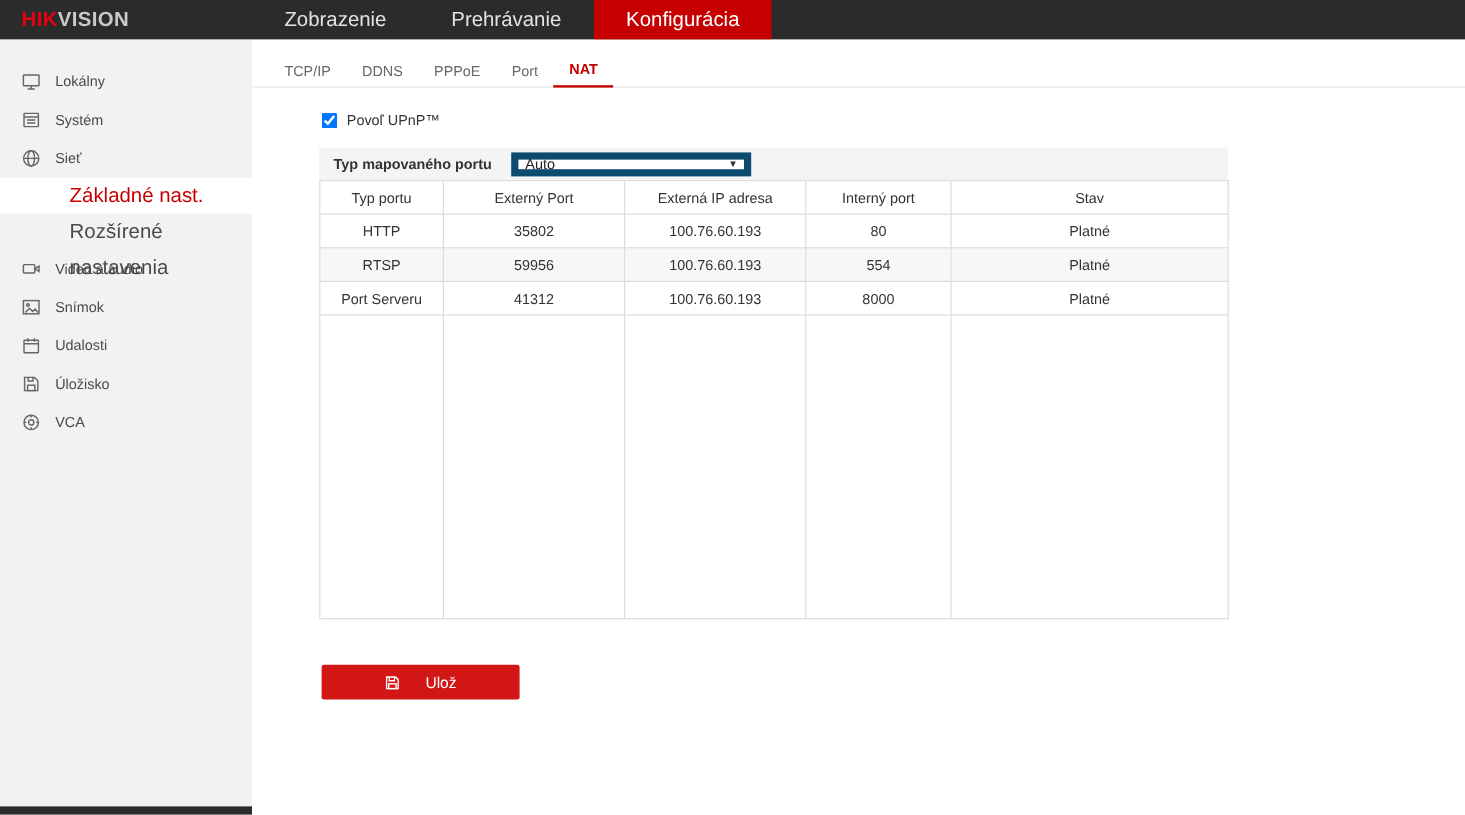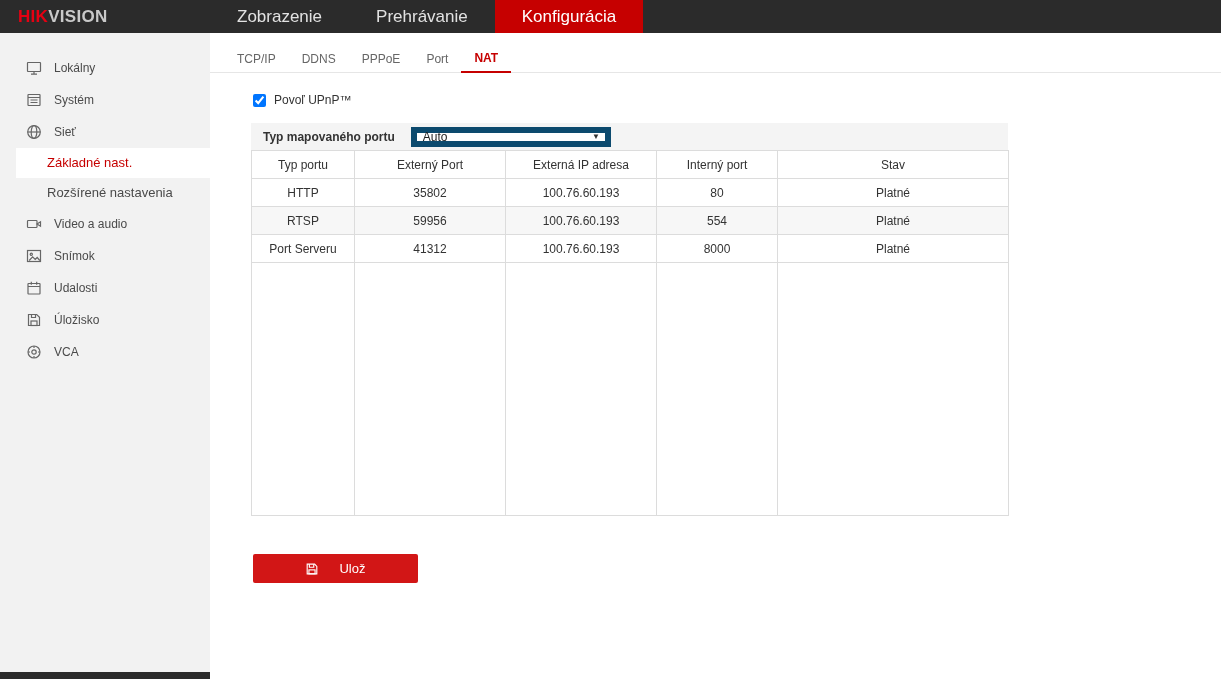--- a/index.html
+++ b/index.html
@@ -31,28 +31,28 @@
   .nav-item.active { background: var(--accent, #c60000); color: #fff; }
 
   
   .layout { display: flex; height: 646px; }
   .sidebar {
     width: 210px; background: var(--sidebar-bg, #f2f2f2);
     position: relative; padding-top: 19px; flex: none;
   }
   .side-item {
     display: flex; align-items: center; height: 32px;
-    padding-left: 26px; gap: 12px; font-size: 12px; color: #4a4a4a;
+    padding-left: 18px; gap: 12px; font-size: 12px; color: #4a4a4a;
     cursor: pointer;
   }
   .side-icon { width: 16px; height: 16px; display: inline-flex; flex: none; }
   .side-icon svg { width: 16px; height: 16px; stroke: #666; fill: none; stroke-width: 1.2; }
   .side-sub {
-    height: 30px; line-height: 30px; padding-left: 31px;
-    font-size: 13px; color: #4a4a4a; cursor: pointer; margin-left: 16px;
+    height: 30px; line-height: 30px; padding-left: 58px;
+    font-size: 17px; color: #4a4a4a; cursor: pointer;
   }
   .side-sub.active { background: #fff; color: var(--accent, #c60000); }
   .sidebar-footer {
     position: absolute; bottom: 0; left: 0; width: 210px; height: 7px;
     background: var(--topbar-bg, #2b2b2b);
   }
 
   .main { flex: 1; background: #fff; }
 
   
@@ -63,21 +63,21 @@
   .tab {
     padding: 0 13px; font-size: 12px; color: #666;
     display: flex; align-items: center; cursor: pointer;
   }
   .tab.active {
     color: var(--accent, #c60000); font-weight: bold;
     border-bottom: 2px solid var(--accent, #c60000); margin-bottom: -1px;
   }
 
   
-  .content { margin-left: 41px; width: 757px; }
+  .content { margin-left: 56px; width: 757px; }
   .upnp-row {
     display: flex; align-items: center; gap: 8px;
     margin: 20px 0 16px 2px; font-size: 12px; color: #333; cursor: pointer;
   }
   .upnp-row input { width: 13px; height: 13px; margin: 0; }
 
   .map-row {
     background: #f4f4f4; height: 27px; display: flex; align-items: center;
     padding-left: 12px; font-size: 12px;
   }

